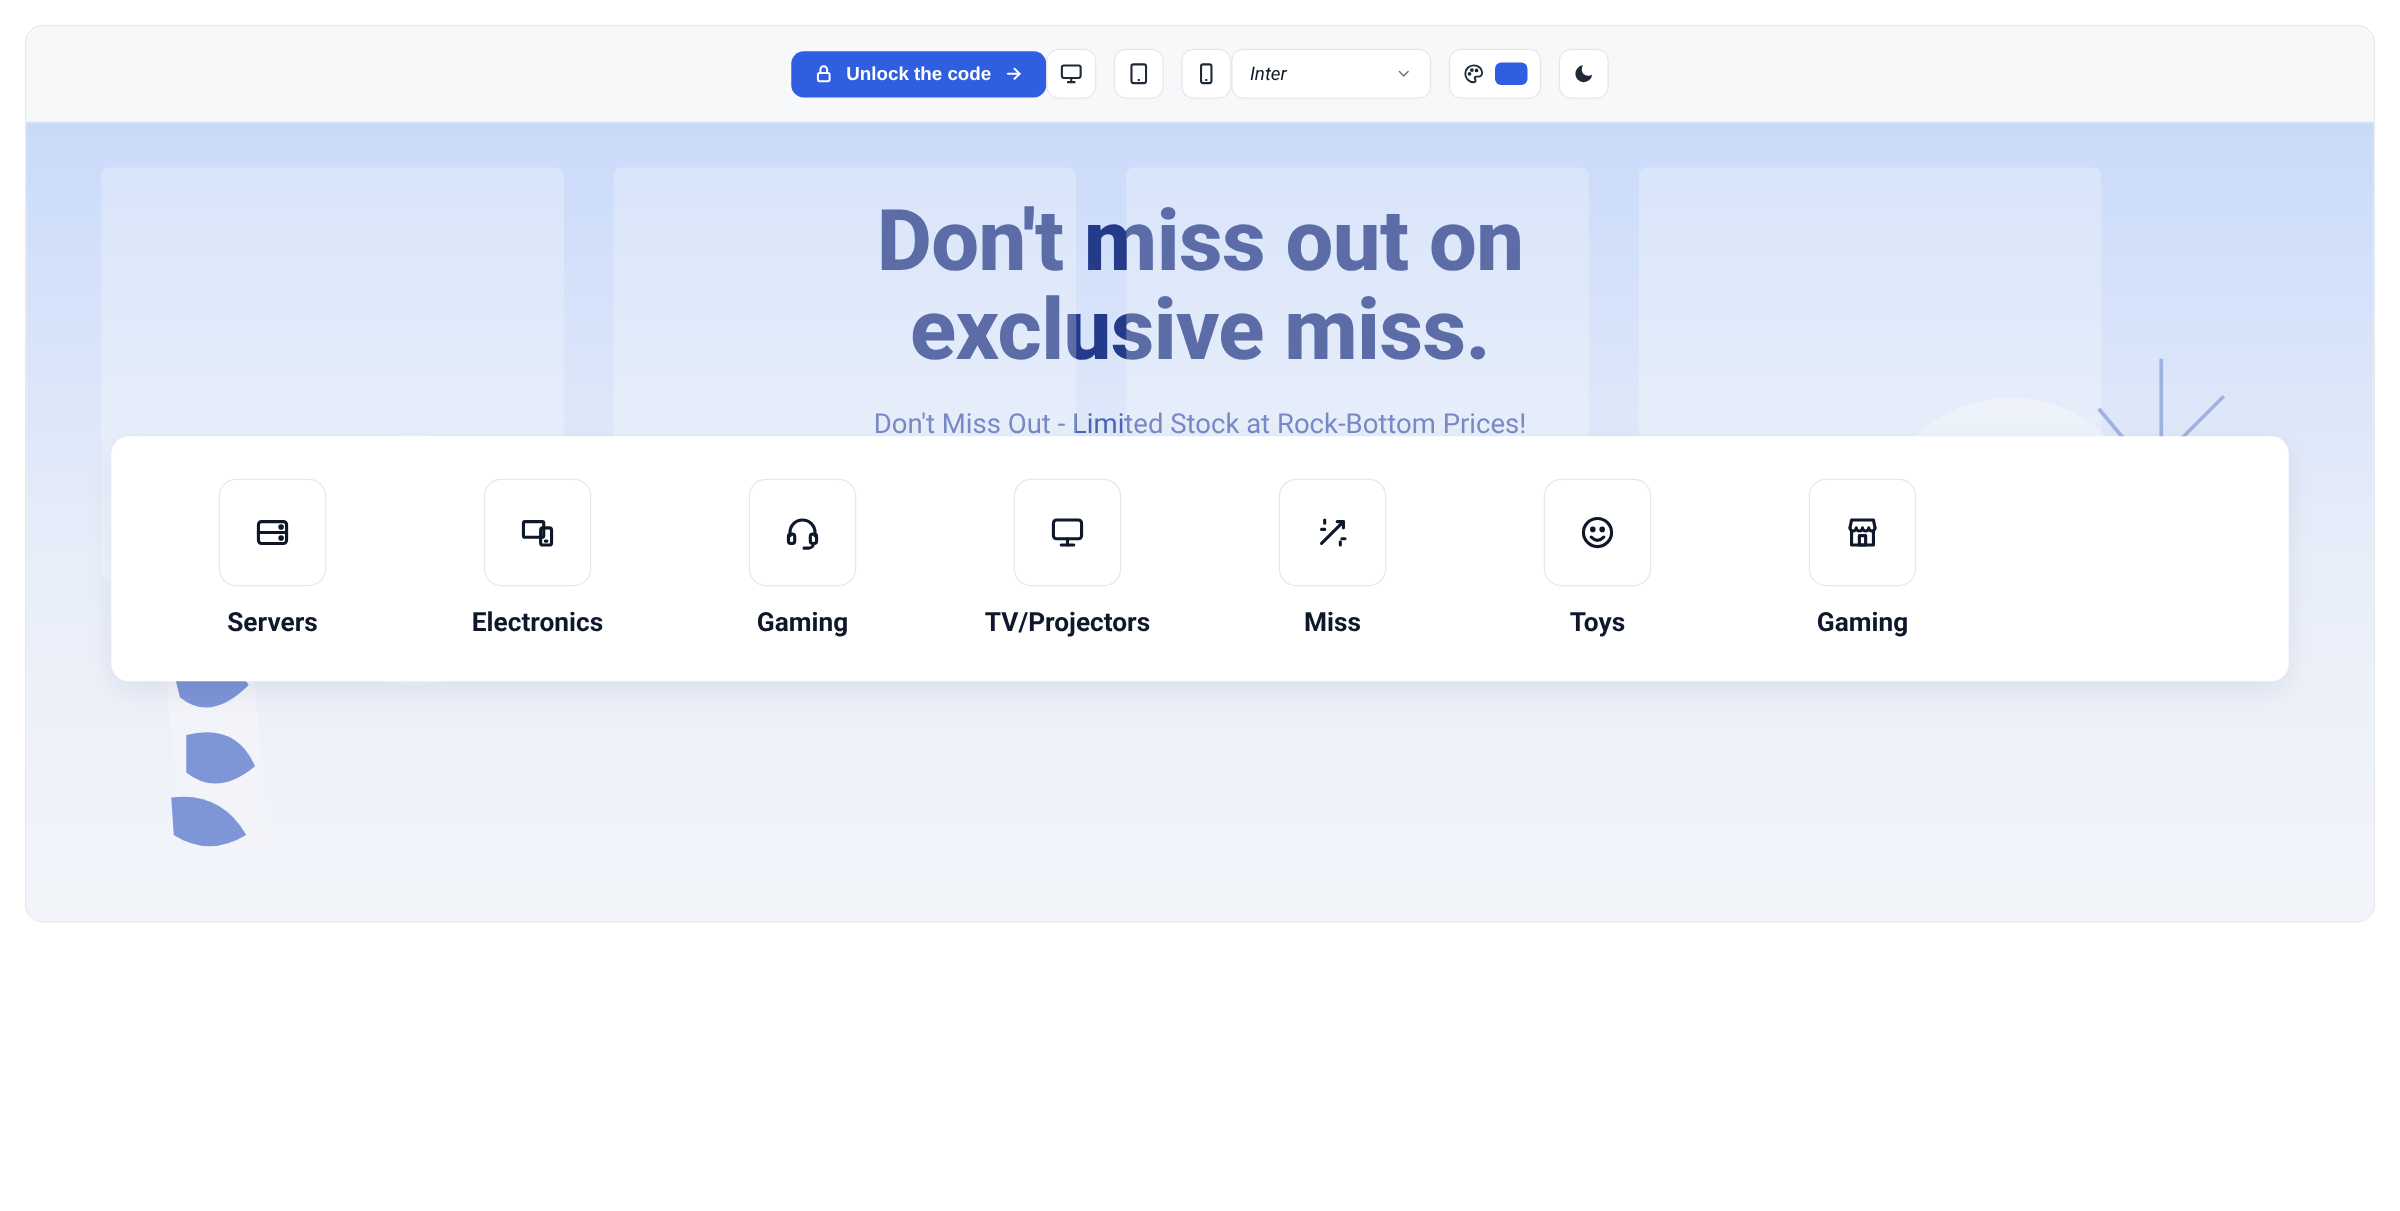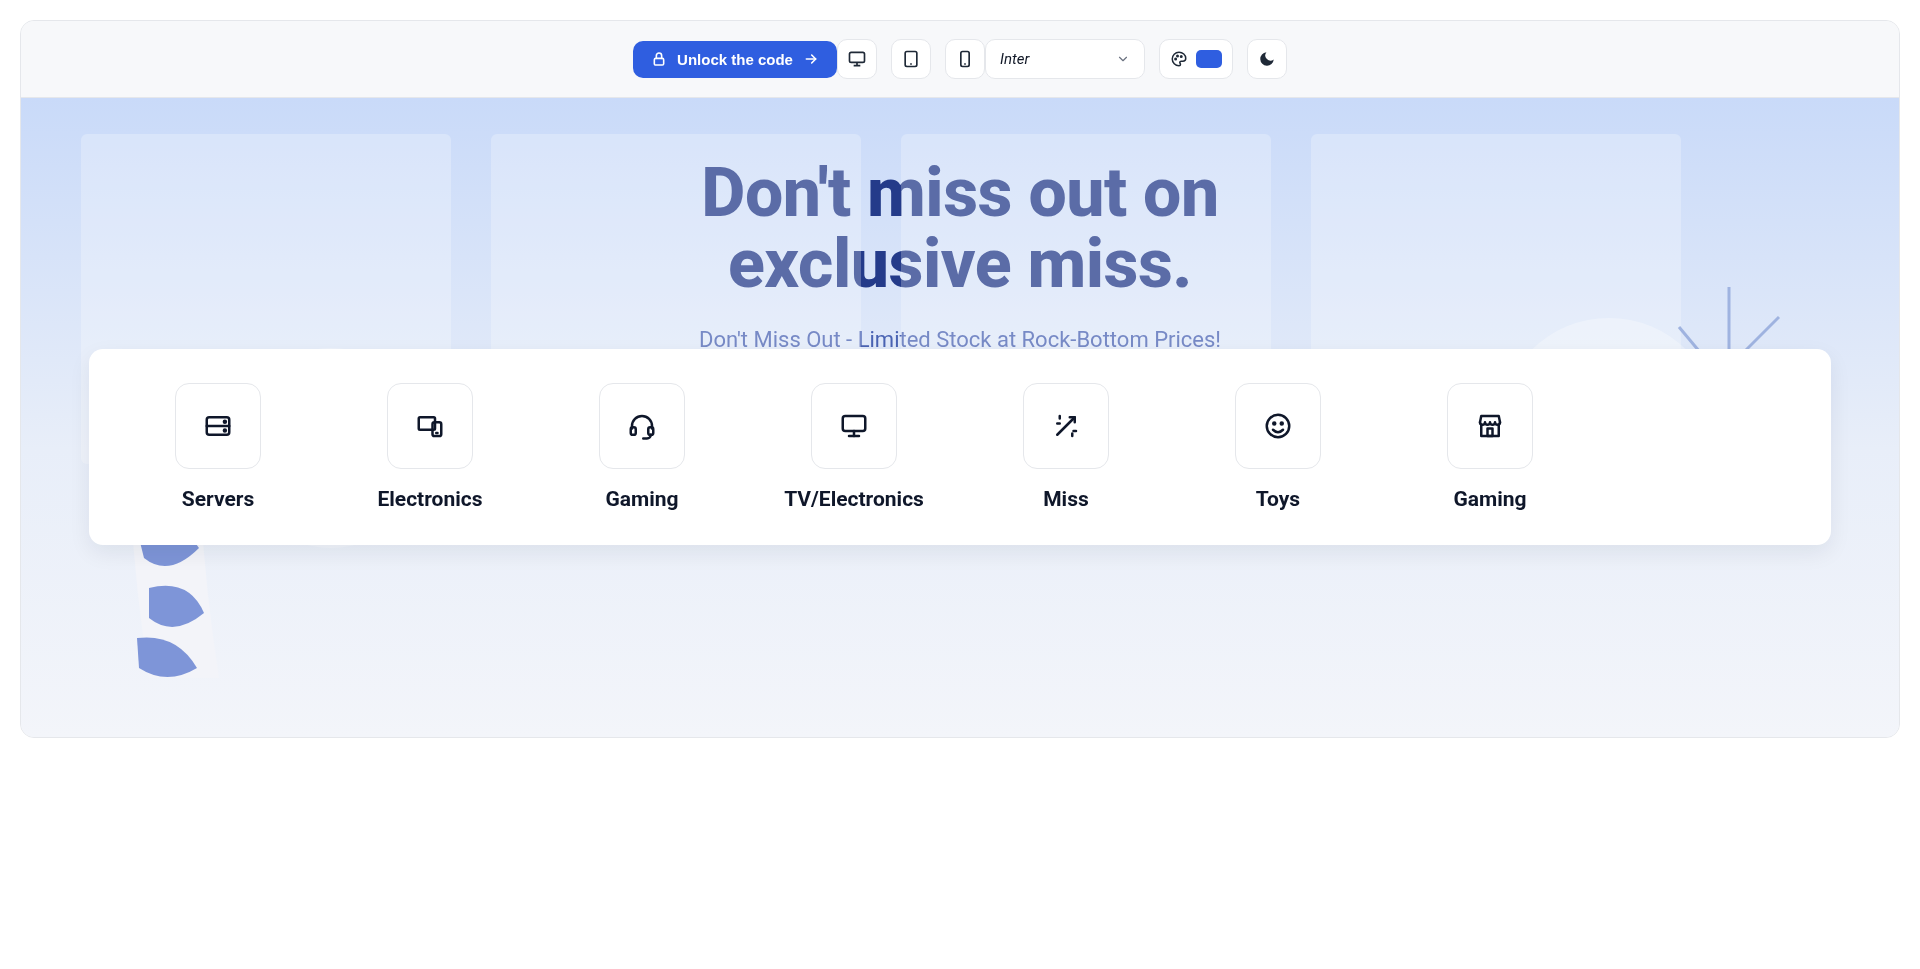--- a/index.html
+++ b/index.html
@@ -342,21 +342,21 @@
         <div class="cat-label">Gaming</div>
       </div>
       <div class="cat">
         <div class="icon-box">
           <svg width="30" height="30" viewBox="0 0 24 24">
               <rect x="3" y="4" width="18" height="12" rx="2"></rect>
               <line x1="12" y1="16" x2="12" y2="20"></line>
               <line x1="8" y1="20" x2="16" y2="20"></line>
             </svg>
         </div>
-        <div class="cat-label">TV/Electronics</div>
+        <div class="cat-label">TV/Projectors</div>
       </div>
       <div class="cat">
         <div class="icon-box">
           <svg width="30" height="30" viewBox="0 0 24 24">
               <path d="M5 19L19 5"></path>
               <path d="M15 5h4v4"></path>
               <path d="M5 10l2 0M7 4l0 2M18 16l2 0M17 20l0 -2"></path>
             </svg>
         </div>
         <div class="cat-label">Miss</div>

